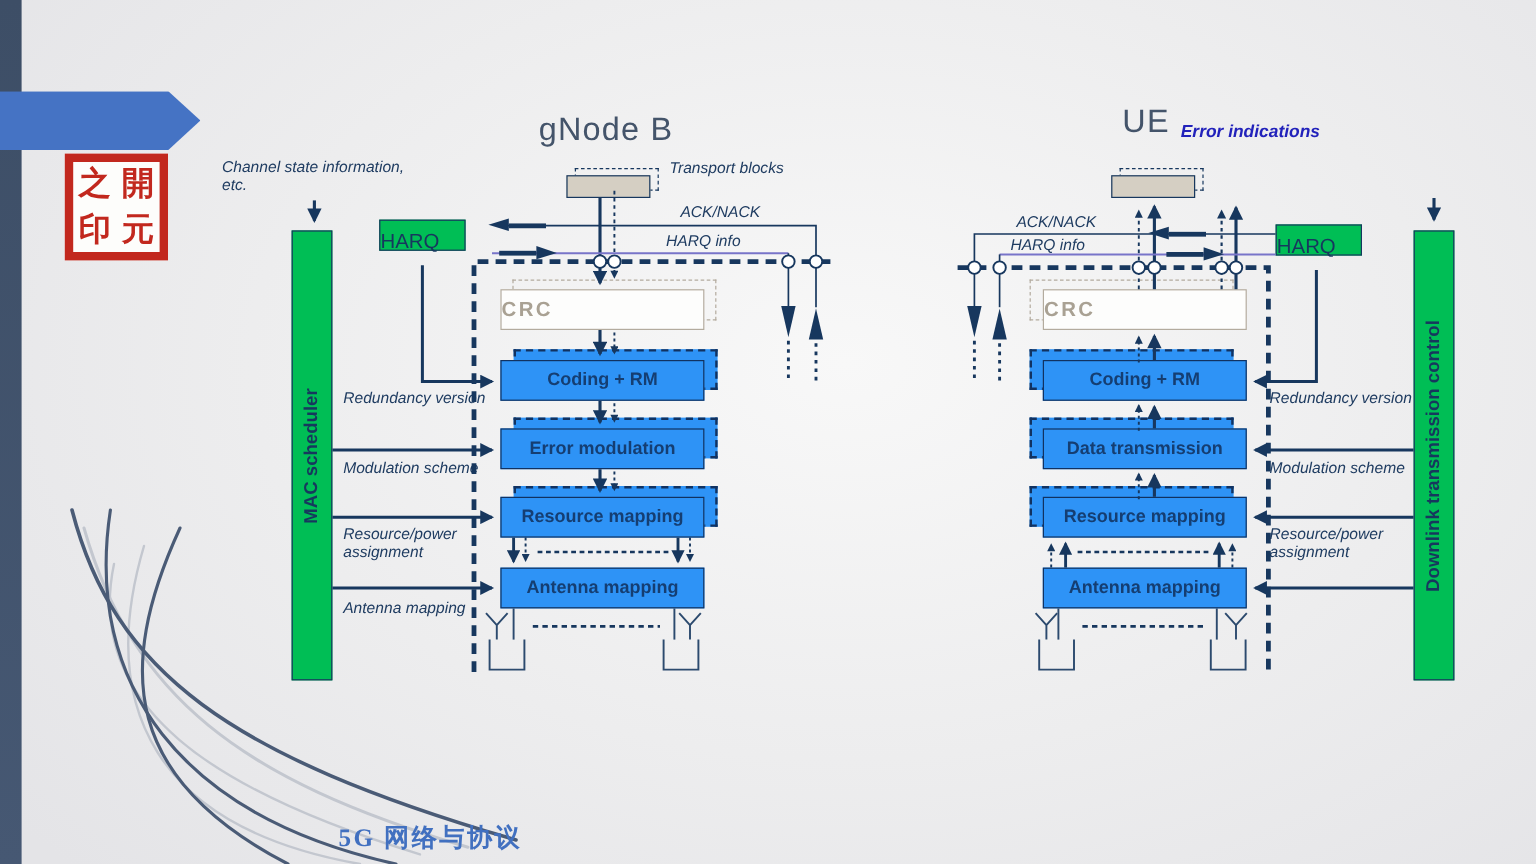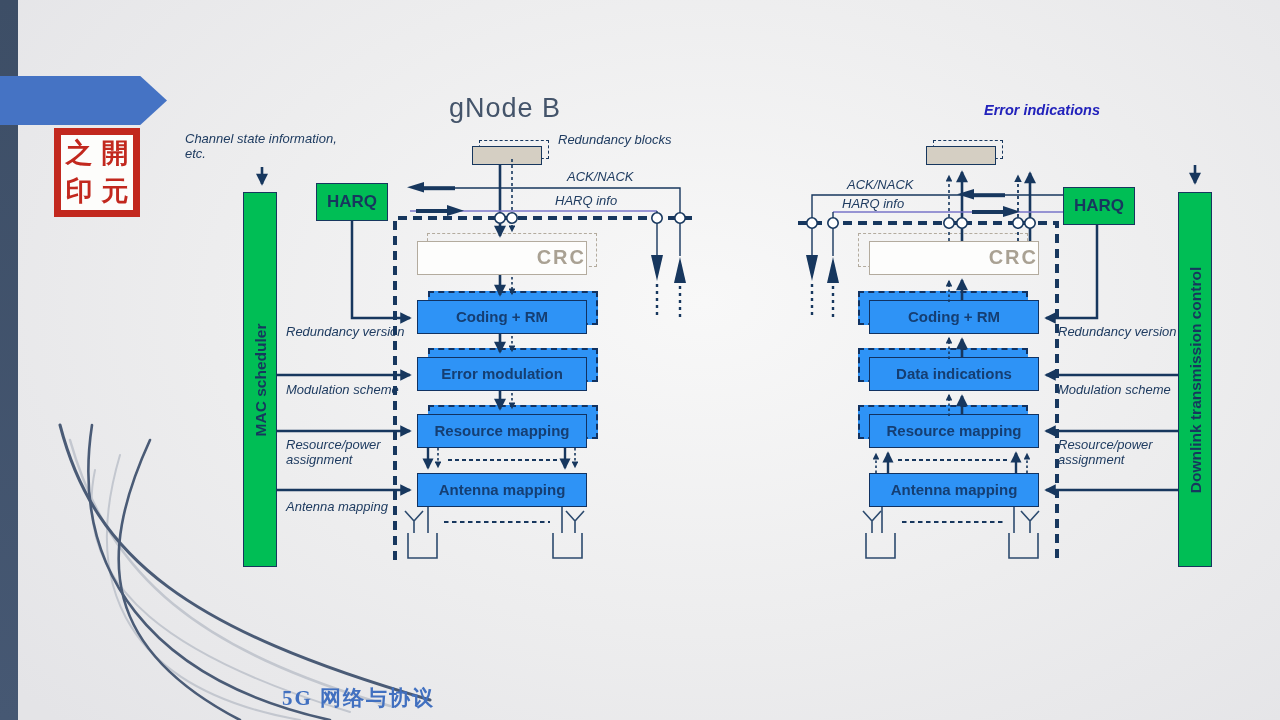--- a/index.html
+++ b/index.html
@@ -19,28 +19,28 @@
   .seal span{font-family:"Liberation Serif",serif;font-weight:bold;font-size:27px;line-height:33px;color:#c2281e;}
   
   .title{font-size:27px;color:#44546a;text-align:center;letter-spacing:1px;}
   .lbl{font-style:italic;color:#1f3c61;font-size:13px;line-height:1.16;text-align:left;}
   .lbl-left{text-align:left;}
   .err{font-style:italic;font-weight:bold;color:#2222bb;font-size:14.5px;line-height:1.18;text-align:right;}
   
   .gbar{width:34px;height:375px;background:#00be55;border:1.6px solid #17375e;box-sizing:border-box;}
   .vtext{width:375px;height:34px;line-height:34px;text-align:center;font-weight:bold;font-size:15.5px;
     color:#17375e;transform:rotate(-90deg);}
-  .harq{width:72px;height:38px;background:#00be55;border:1.6px solid #17375e;box-sizing:border-box;
-    font-weight:bold;font-size:17px;color:#17375e;text-align:center;line-height:35px;}
+  .harq{width:72px;height:26px;background:#00be55;border:1.6px solid #17375e;box-sizing:border-box;
+    font-weight:normal;font-size:17px;color:#17375e;text-align:left;line-height:35px;}
   
   .bbox{width:170px;height:34px;background:#2e93f6;border:1.8px solid #113261;box-sizing:border-box;
     font-weight:bold;font-size:15px;color:#153e72;text-align:center;line-height:31px;}
   .bshadow{width:170px;height:34px;background:#2e93f6;border:2px dashed #113261;box-sizing:border-box;}
   .crc{width:170px;height:34px;background:#fdfdfc;border:1.6px solid #b3ab9e;box-sizing:border-box;
-    font-weight:bold;font-size:20px;color:#a9a193;text-align:right;line-height:31px;letter-spacing:2px;}
+    font-weight:bold;font-size:17px;color:#a9a193;text-align:left;line-height:31px;letter-spacing:2px;}
   .crcshadow{width:170px;height:34px;border:1.6px dashed #b3ab9e;box-sizing:border-box;}
   .tblock{width:70px;height:19px;background:#d5cfc3;border:1.5px solid #17375e;box-sizing:border-box;}
   .tbshadow{width:70px;height:19px;border:1.7px dashed #17375e;box-sizing:border-box;}
   .footer{font-family:"Liberation Serif",serif;font-weight:bold;font-size:21px;color:#4170c0;letter-spacing:2px;}
 </style>
 </head>
 <body>
 
 <div id="slide">
 
@@ -58,20 +58,21 @@
   <div class="abs leftbar"></div>
   <div class="abs banner"></div>
   <div class="abs seal">
     <span>之</span>
     <span>開</span>
     <span>印</span>
     <span>元</span>
   </div>
 
   <div class="abs title" style="left:400px;top:82px;width:210px;margin-top:11px;">gNode B</div>
+  <div class="abs title" style="left:850px;top:86px;width:210px;">UE</div>
 
   <div class="abs gbar" style="left:243px;top:192px;"></div>
   <div class="abs vtext" style="left:72.5px;top:362.5px;">MAC scheduler</div>
   <div class="abs harq" style="left:316px;top:183px;">HARQ</div>
 
   <div class="abs tbshadow" style="left:479px;top:140px;"></div>
   <div class="abs tblock" style="left:472px;top:146px;"></div>
 
   <div class="abs crcshadow" style="left:427px;top:233px;"></div>
   <div class="abs crc" style="left:417px;top:241px;">CRC</div>
@@ -88,27 +89,27 @@
   <div class="abs harq" style="left:1063px;top:187px;">HARQ</div>
 
   <div class="abs tbshadow" style="left:933px;top:140px;"></div>
   <div class="abs tblock" style="left:926px;top:146px;"></div>
 
   <div class="abs crcshadow" style="left:858px;top:233px;"></div>
   <div class="abs crc" style="left:869px;top:241px;">CRC</div>
   <div class="abs bshadow" style="left:858px;top:291px;"></div>
   <div class="abs bbox" style="left:869px;top:300px;">Coding + RM</div>
   <div class="abs bshadow" style="left:858px;top:348px;"></div>
-  <div class="abs bbox" style="left:869px;top:357px;">Data indications</div>
+  <div class="abs bbox" style="left:869px;top:357px;">Data transmission</div>
   <div class="abs bshadow" style="left:858px;top:405px;"></div>
   <div class="abs bbox" style="left:869px;top:414px;">Resource mapping</div>
   <div class="abs bbox" style="left:869px;top:473px;">Antenna mapping</div>
 
   <div class="abs lbl" style="left:185px;top:131px;width:155px;">Channel state information, etc.</div>
-  <div class="abs lbl lbl-left" style="left:558px;top:132px;width:200px;">Redundancy blocks</div>
+  <div class="abs lbl lbl-left" style="left:558px;top:132px;width:200px;">Transport blocks</div>
   <div class="abs lbl" style="left:567px;top:169px;width:124px;">ACK/NACK</div>
   <div class="abs lbl" style="left:555px;top:193px;width:124px;">HARQ info</div>
   <div class="abs lbl" style="left:286px;top:324px;width:130px;">Redundancy version</div>
   <div class="abs lbl" style="left:286px;top:382px;width:130px;">Modulation scheme</div>
   <div class="abs lbl" style="left:286px;top:437px;width:130px;">Resource/power assignment</div>
   <div class="abs lbl" style="left:286px;top:499px;width:130px;">Antenna mapping</div>
 
   <div class="abs err" style="left:955px;top:102px;width:145px;">Error indications</div>
   <div class="abs lbl" style="left:847px;top:177px;width:124px;">ACK/NACK</div>
   <div class="abs lbl" style="left:842px;top:196px;width:124px;">HARQ info</div>

